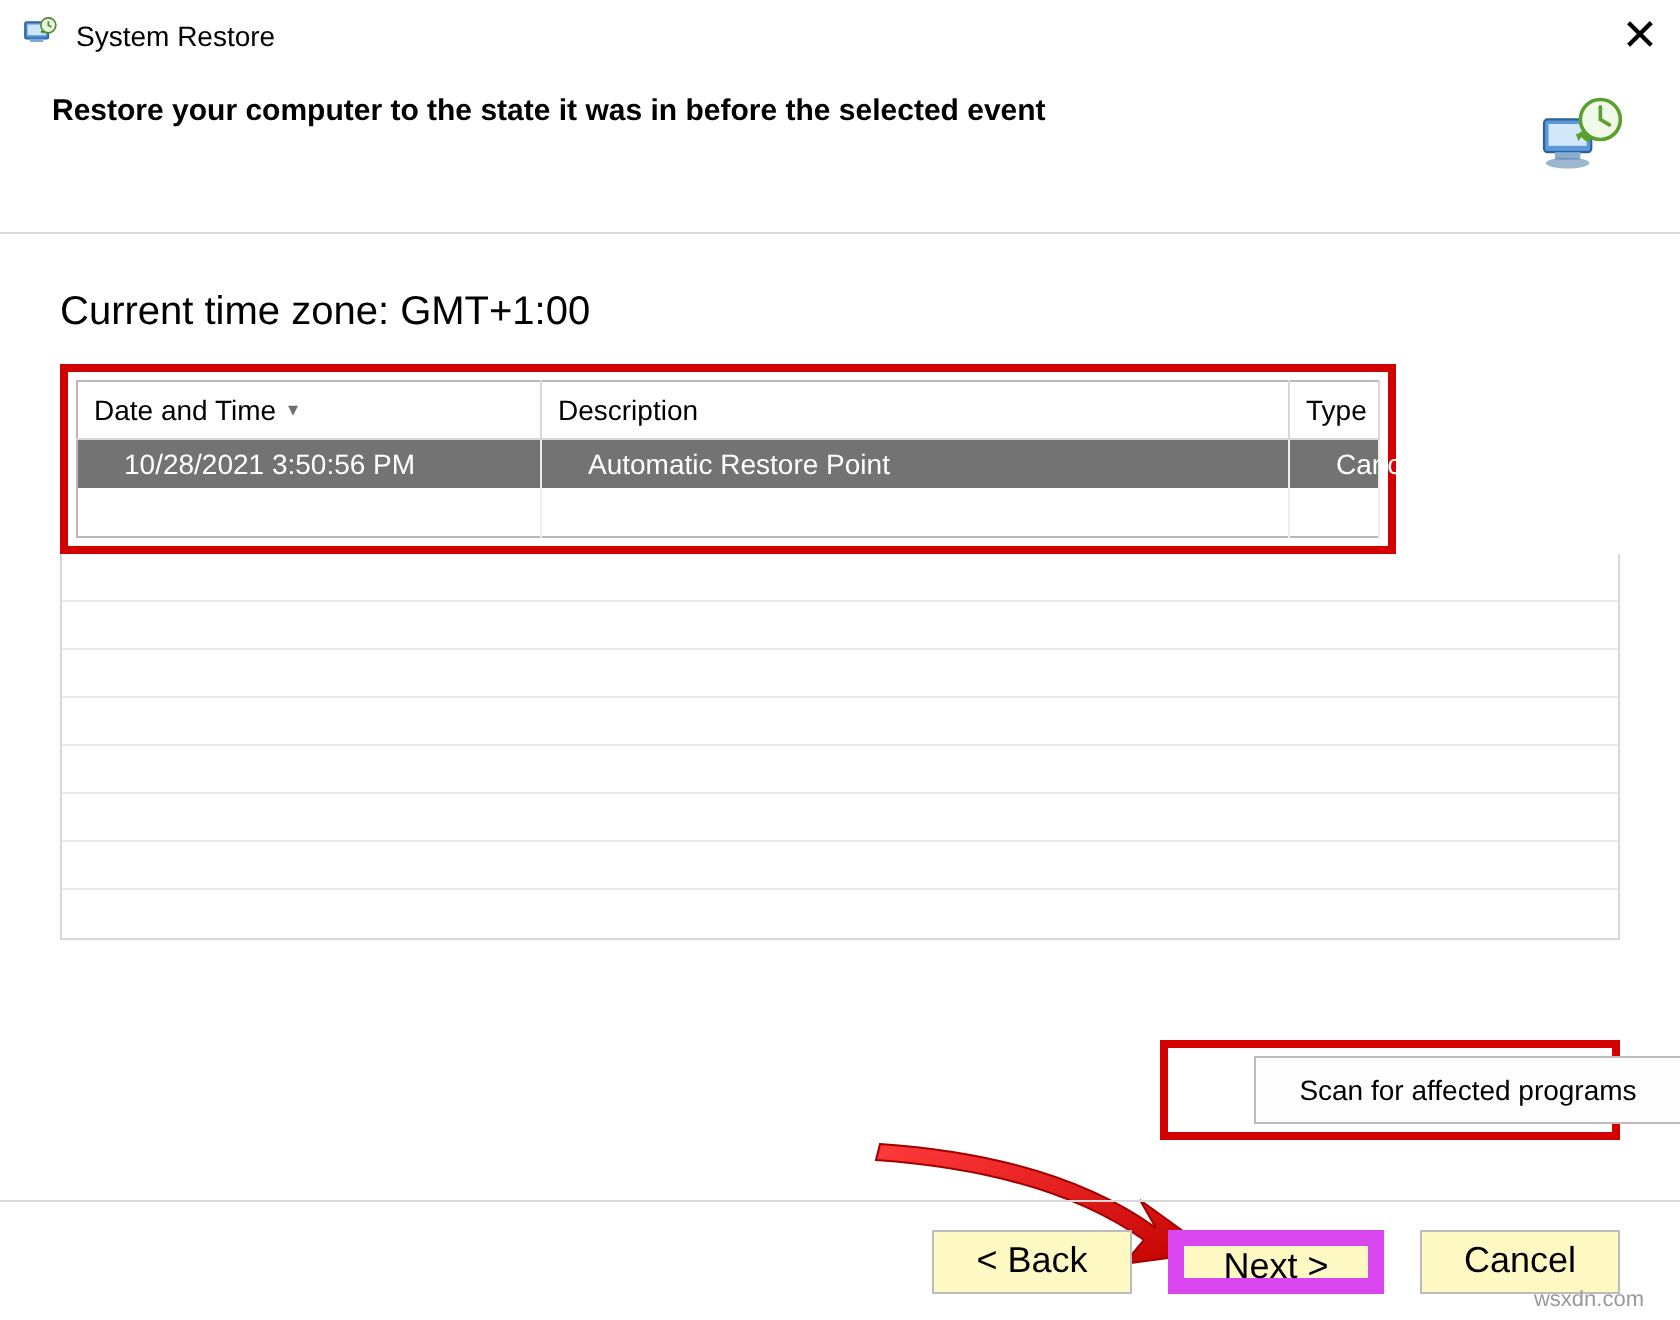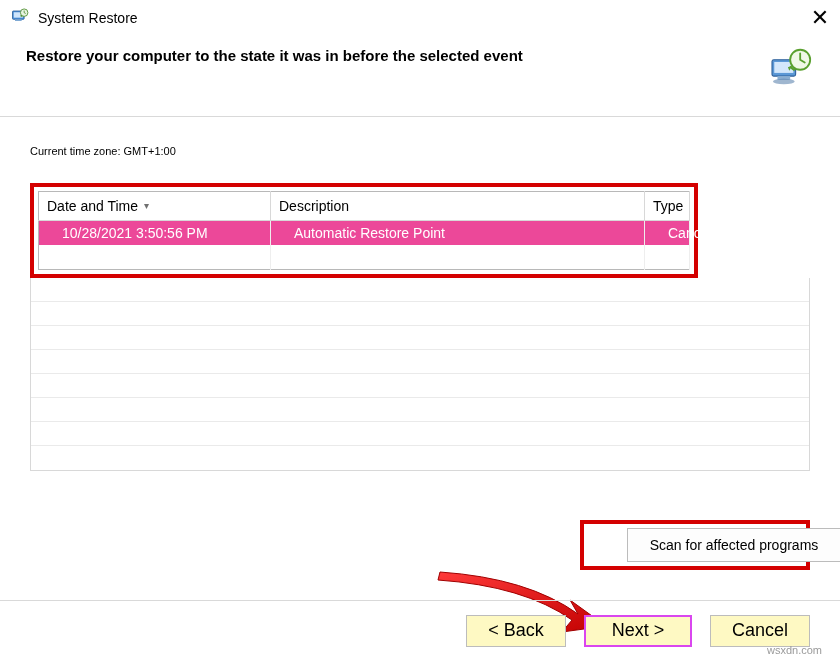--- a/index.html
+++ b/index.html
@@ -44,22 +44,22 @@
     .header-icon svg { width: 44px; height: 40px; }
     .sep {
       border: none;
       border-top: 1px solid #d9d9d9;
       margin: 16px 0 0 0;
     }
     .body {
       padding: 28px 30px 0 30px;
     }
     .tz {
-      font-size: 11px;
-      margin-bottom: 26px;
+      font-size: 20px;
+      margin-bottom: 14px;
     }
     .table-frame-highlight {
       border: 4px solid #d40000;
       width: 668px;
       padding: 4px;
     }
     .table {
       width: 100%;
       border: 1px solid #b8b8b8;
       border-collapse: collapse;
@@ -79,21 +79,21 @@
       color: #707070;
       position: relative;
       top: -2px;
       left: 2px;
     }
     .table td {
       padding: 4px 8px;
       border-right: 1px solid #eee;
     }
     .row-selected td {
-      background: #ec4899;
+      background: #737373;
       color: #fff;
       padding-left: 23px;
     }
     .table-extra {
       width: 780px;
       border: 1px solid #d8d8d8;
       border-top: none;
     }
     .extra-row {
       height: 24px;
@@ -131,21 +131,21 @@
     .btn {
       min-width: 100px;
       height: 32px;
       background: #fef9c3;
       border: 1px solid #bcbcbc;
       font-size: 18px;
       font-family: inherit;
       padding: 0 14px;
     }
     .btn-primary {
-      border: 2px solid #d946ef;
+      border: 8px solid #d946ef;
       min-width: 108px;
     }
     .arrow-annot {
       position: absolute;
       left: 428px;
       top: 566px;
       pointer-events: none;
     }
     .watermark {
       position: absolute;

